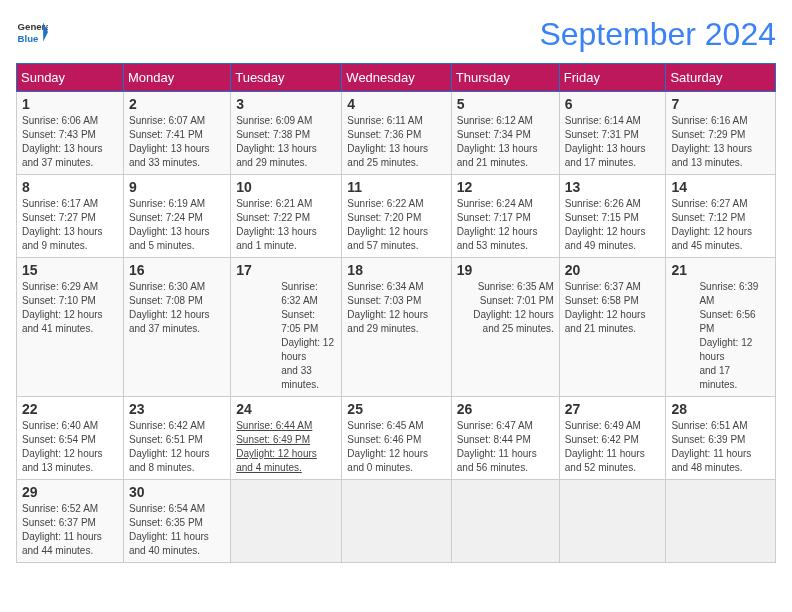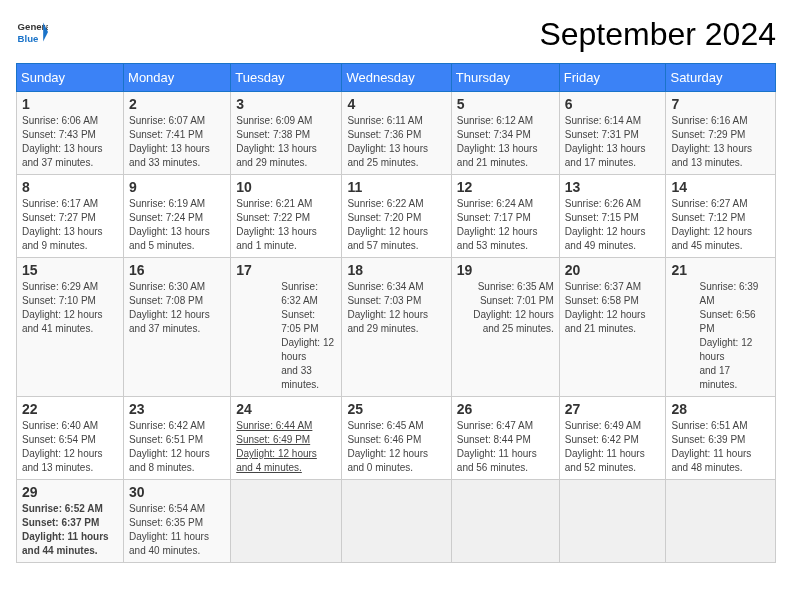--- a/index.html
+++ b/index.html
@@ -24,33 +24,33 @@
     .logo-icon {
       width: 32px;
       height: 32px;
     }
     .title-block {
       text-align: right;
     }
     .month-title {
       font-size: 32px;
       font-weight: normal;
-      color: #000000;
+      color: #3b82f6;
     }
     .subtitle {
       font-size: 14px;
       color: #555;
     }
     table {
       width: 100%;
       border-collapse: collapse;
       font-size: 10.5px;
     }
     thead th {
-      background-color: #3b82f6;
+      background-color: #be185d;
       color: #fff;
       padding: 6px 4px;
       text-align: left;
       font-size: 13px;
       font-weight: normal;
       border: 1px solid #1a73c9;
     }
     tbody td {
       border: 1px solid #ccc;
       vertical-align: top;
@@ -309,21 +309,21 @@
           <span class="day-number">28</span>
           <div class="day-info" style="white-space: pre-line;">Sunrise: 6:51 AM
 Sunset: 6:39 PM
 Daylight: 11 hours
 and 48 minutes.</div>
         </td>
       </tr>
       <tr>
         <td>
           <span class="day-number">29</span>
-          <div class="day-info" style="white-space: pre-line; font-weight: bold;">Sunrise: 6:52 AM
+          <div class="day-info" style="white-space: pre-line;">Sunrise: 6:52 AM
 Sunset: 6:37 PM
 Daylight: 11 hours
 and 44 minutes.</div>
         </td>
         <td>
           <span class="day-number">30</span>
           <div class="day-info" style="white-space: pre-line;">Sunrise: 6:54 AM
 Sunset: 6:35 PM
 Daylight: 11 hours
 and 40 minutes.</div>

